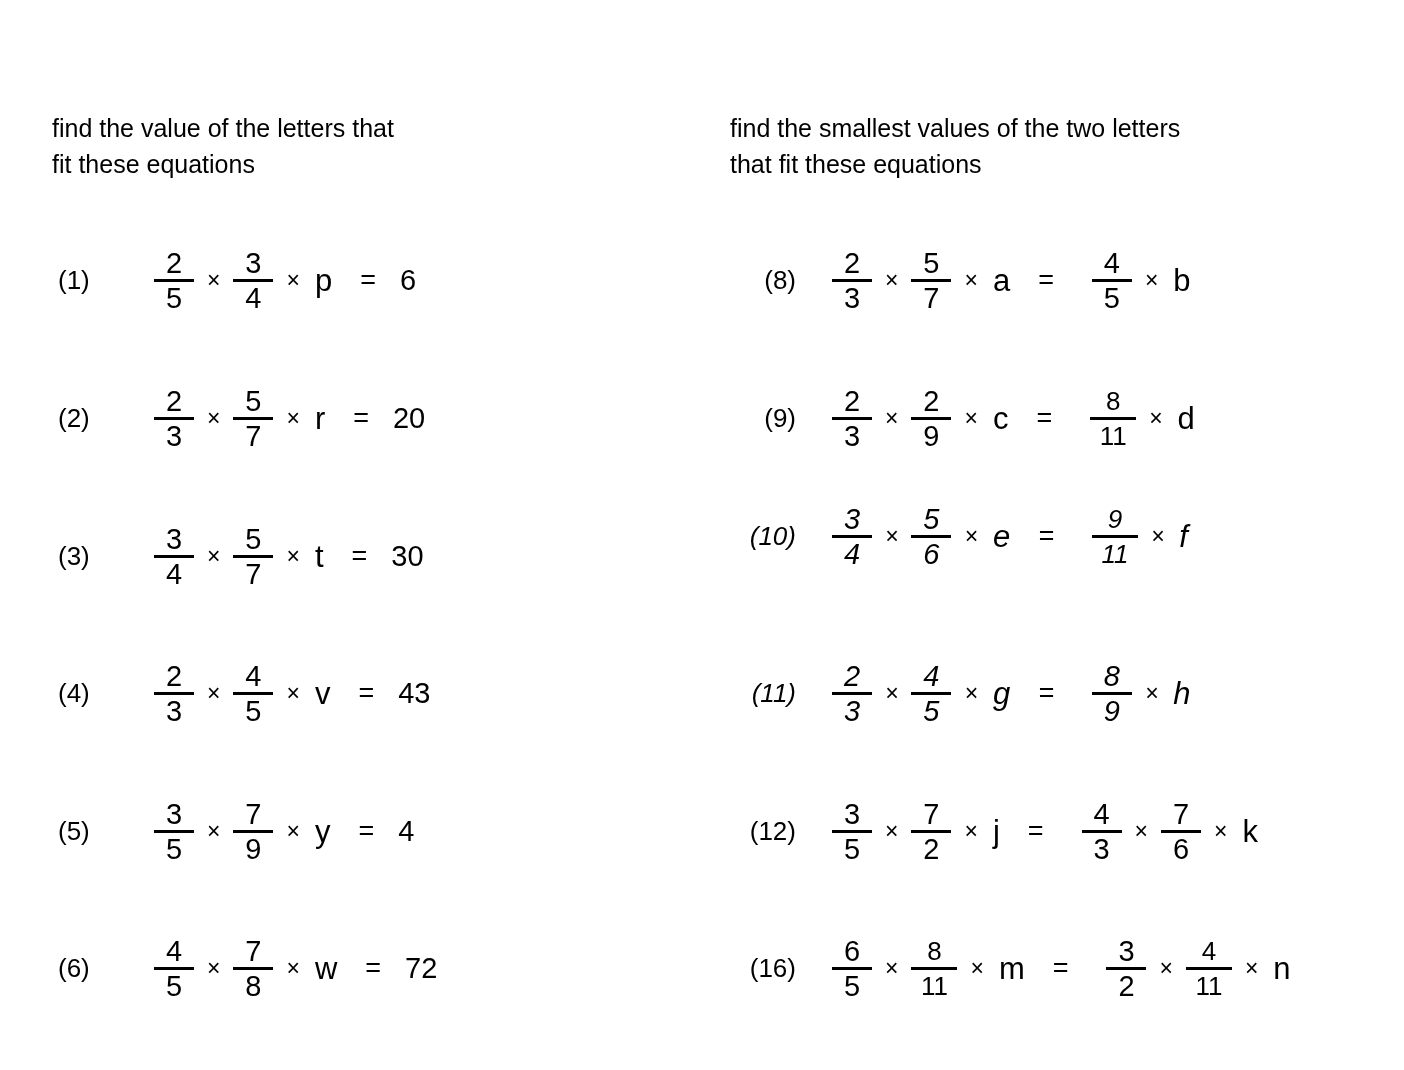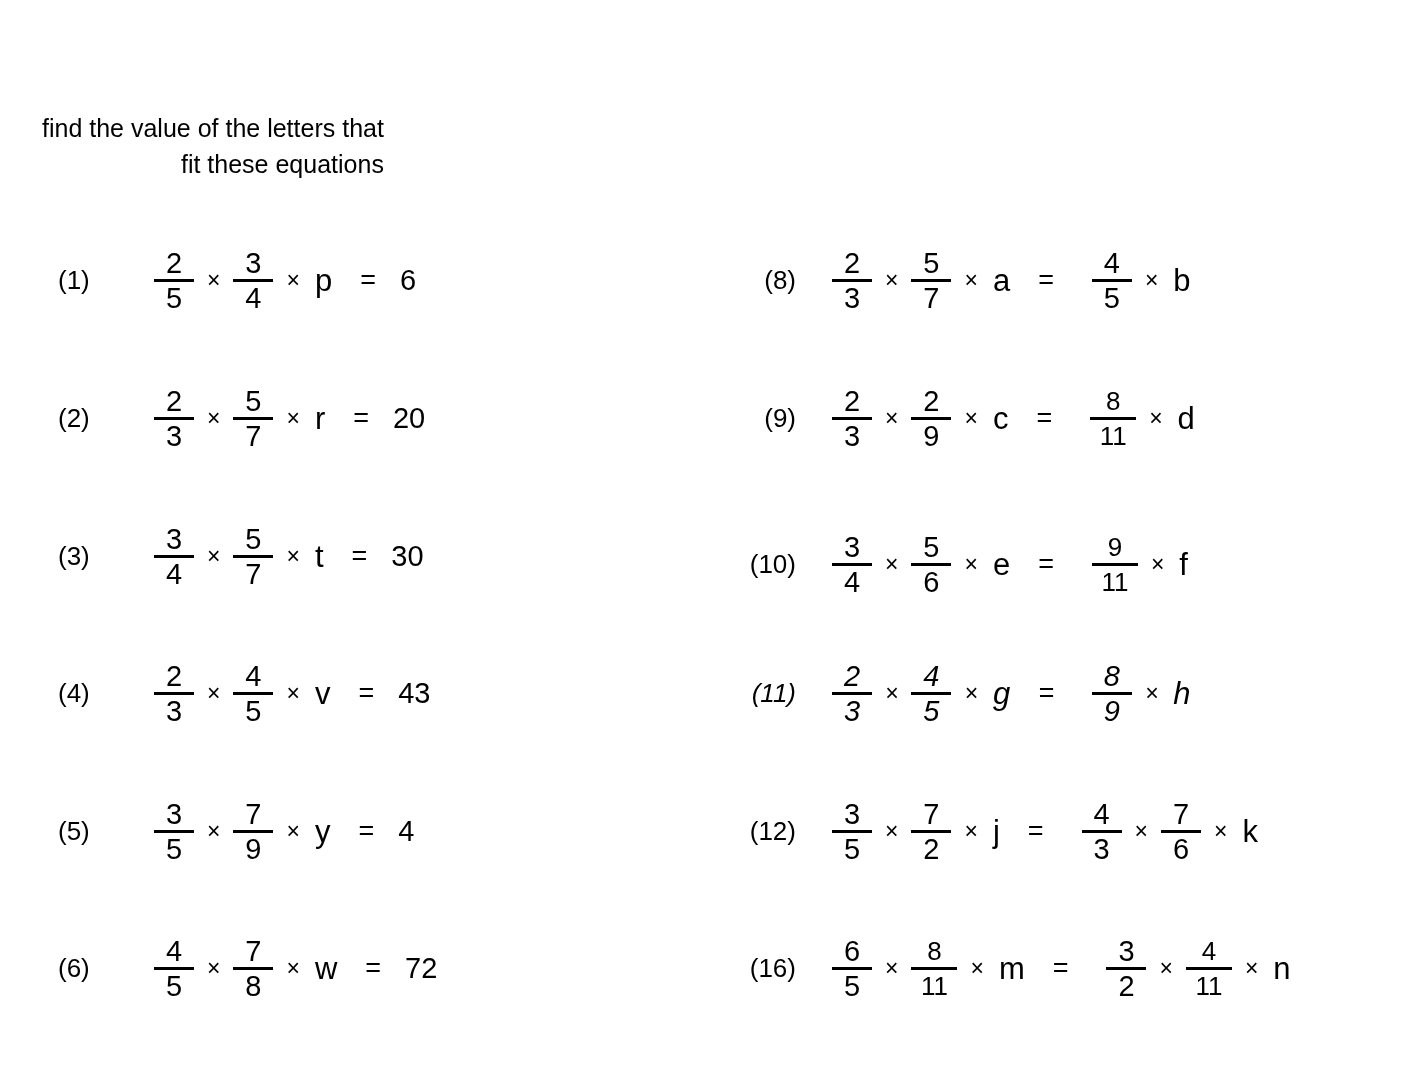--- a/index.html
+++ b/index.html
@@ -29,21 +29,21 @@
     font-size: 26px;
     line-height: 34px;
     white-space: pre;
   }
   .instruction {
     position: absolute;
     font-size: 25px;
     line-height: 36px;
     white-space: pre-line;
   }
-  .instruction.left  { left: 42px;  top: 110px; text-align: right; }
+  .instruction.left  { left: 52px;  top: 110px; }
   .instruction.right { left: 730px; top: 110px; }
 
   
   .eq-row {
     position: absolute;
     display: flex;
     align-items: center;
     height: 96px;
   }
   .eq-row.col-left  { left: 42px;  width: 640px; }
@@ -119,20 +119,22 @@
   .gap-md { width: 22px; flex: 0 0 auto; }
 </style>
 </head>
 <body>
 
 <div id="worksheet">
 
 
   <div class="instruction left">find the value of the letters that
 fit these equations</div>
+  <div class="instruction right">find the smallest values of the two letters
+that fit these equations</div>
 
   <div id="left-col"></div>
   <div id="right-col"></div>
 
 <div class="eq-row col-left" style="top: 232px;">
       <span class="eq-label">(1)</span>
       <div class="eq-body">
         <span class="frac">
           <span class="num">2</span>
           <span class="bar"></span>
@@ -305,21 +307,21 @@
         <span class="gap-md"></span>
         <span class="frac wide">
           <span class="num">8</span>
           <span class="bar"></span>
           <span class="den">11</span>
         </span>
         <span class="op">×</span>
         <span class="var">d</span>
       </div>
     </div>
-    <div class="eq-row col-right" style="top: 516px;">
+    <div class="eq-row col-right" style="top: 488px; font-style: italic;">
       <span class="eq-label">(10)</span>
       <div class="eq-body">
         <span class="frac">
           <span class="num">3</span>
           <span class="bar"></span>
           <span class="den">4</span>
         </span>
         <span class="op">×</span>
         <span class="frac">
           <span class="num">5</span>

